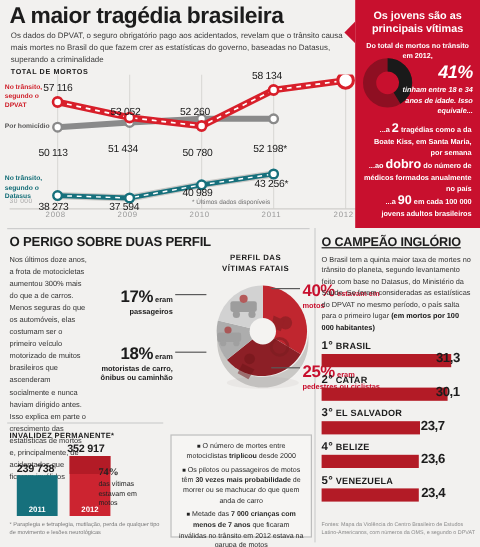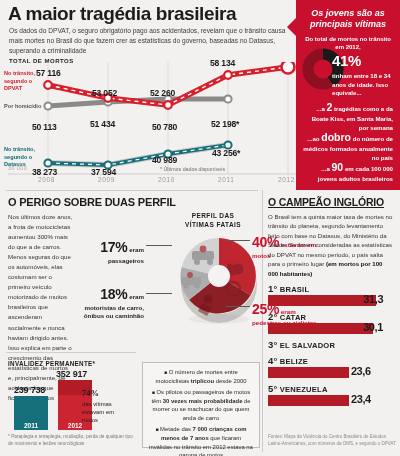--- a/index.html
+++ b/index.html
@@ -41,33 +41,33 @@
   }
   .axis-years span { position: absolute; }
   .baseline-30 { position: absolute; left: 8px; top: 165px; font-size: 5.5px; color: #a8a8a8; letter-spacing: .4px; }
   .note-last { position: absolute; left: 160px; top: 166px; font-size: 5.3px; color: #6d6d6d; }
 
   .series-tag { position: absolute; font-size: 5.6px; font-weight: bold; line-height: 1.35; }
   .tag-red { color: #cf1d28; left: 4px; top: 70px; width: 40px; }
   .tag-gray { color: #555; left: 4px; top: 103px; width: 38px; }
   .tag-teal { color: #0f6b75; left: 4px; top: 146px; width: 42px; }
 
-  .dlabel { position: absolute; font-size: 8.6px; font-weight: bold; color: #1a1a1a; letter-spacing: -0.2px; }
+  .dlabel { position: absolute; font-size: 8.6px; font-weight: normal; color: #1a1a1a; letter-spacing: -0.2px; }
 
   
   .youth {
     position: absolute; right: 0; top: 0; width: 104px; height: 190px;
     background: #c8102e; color: #fff; padding: 6px 7px 0 7px; text-align: center;
   }
-  .youth-title { font-size: 9px; font-weight: bold; line-height: 1.2; margin-top: 2px; font-style: italic; }
+  .youth-title { font-size: 9px; font-weight: bold; line-height: 1.2; margin-top: 2px; }
   .youth-sub { font-size: 6px; font-weight: bold; line-height: 1.4; margin-top: 5px; }
   .pct41 { font-size: 15px; font-weight: bold; letter-spacing: -0.4px; }
   .inl-big { font-size: 10.5px; font-weight: bold; }
   .donut-abs { position: absolute; left: 6px; top: 48px; }
-  .p41 { position: absolute; right: 6px; top: 50px; width: 62px; text-align: left; font-size: 6.1px; font-weight: bold; line-height: 1.45; }
+  .p41 { position: absolute; right: 6px; top: 50px; width: 62px; text-align: right; font-size: 6.1px; font-weight: bold; line-height: 1.45; font-style: italic; }
   .ptail { position: absolute; left: 7px; right: 7px; text-align: right; font-size: 6.1px; line-height: 1.45; font-weight: bold; }
   .arrow-notch { position: absolute; left: -9px; top: 18px; width: 0; height: 0;
     border-top: 9px solid transparent; border-bottom: 9px solid transparent; border-right: 9px solid #c8102e; }
 
   
   .hr { position: absolute; background: #cdcdcd; }
 
   
   .h2 { font-size: 11px; font-weight: bold; letter-spacing: -0.2px; }
   #t-rodas { position: absolute; left: 8px; top: 196px; }
@@ -365,20 +365,23 @@
       <div class="rank-bar" style="width:83%">
         <span class="rank-val" style="left:91%">30,1</span>
       </div>
     </div>
 
     <div class="rank-row">
       <div class="rank-name">
         <span class="pos">3°</span>
         <span>EL SALVADOR</span>
       </div>
+      <div class="rank-bar" style="width:65%">
+        <span class="rank-val" style="left:101%">23,7</span>
+      </div>
     </div>
 
     <div class="rank-row">
       <div class="rank-name">
         <span class="pos">4°</span>
         <span>BELIZE</span>
       </div>
       <div class="rank-bar" style="width:64.5%">
         <span class="rank-val" style="left:102%">23,6</span>
       </div>

